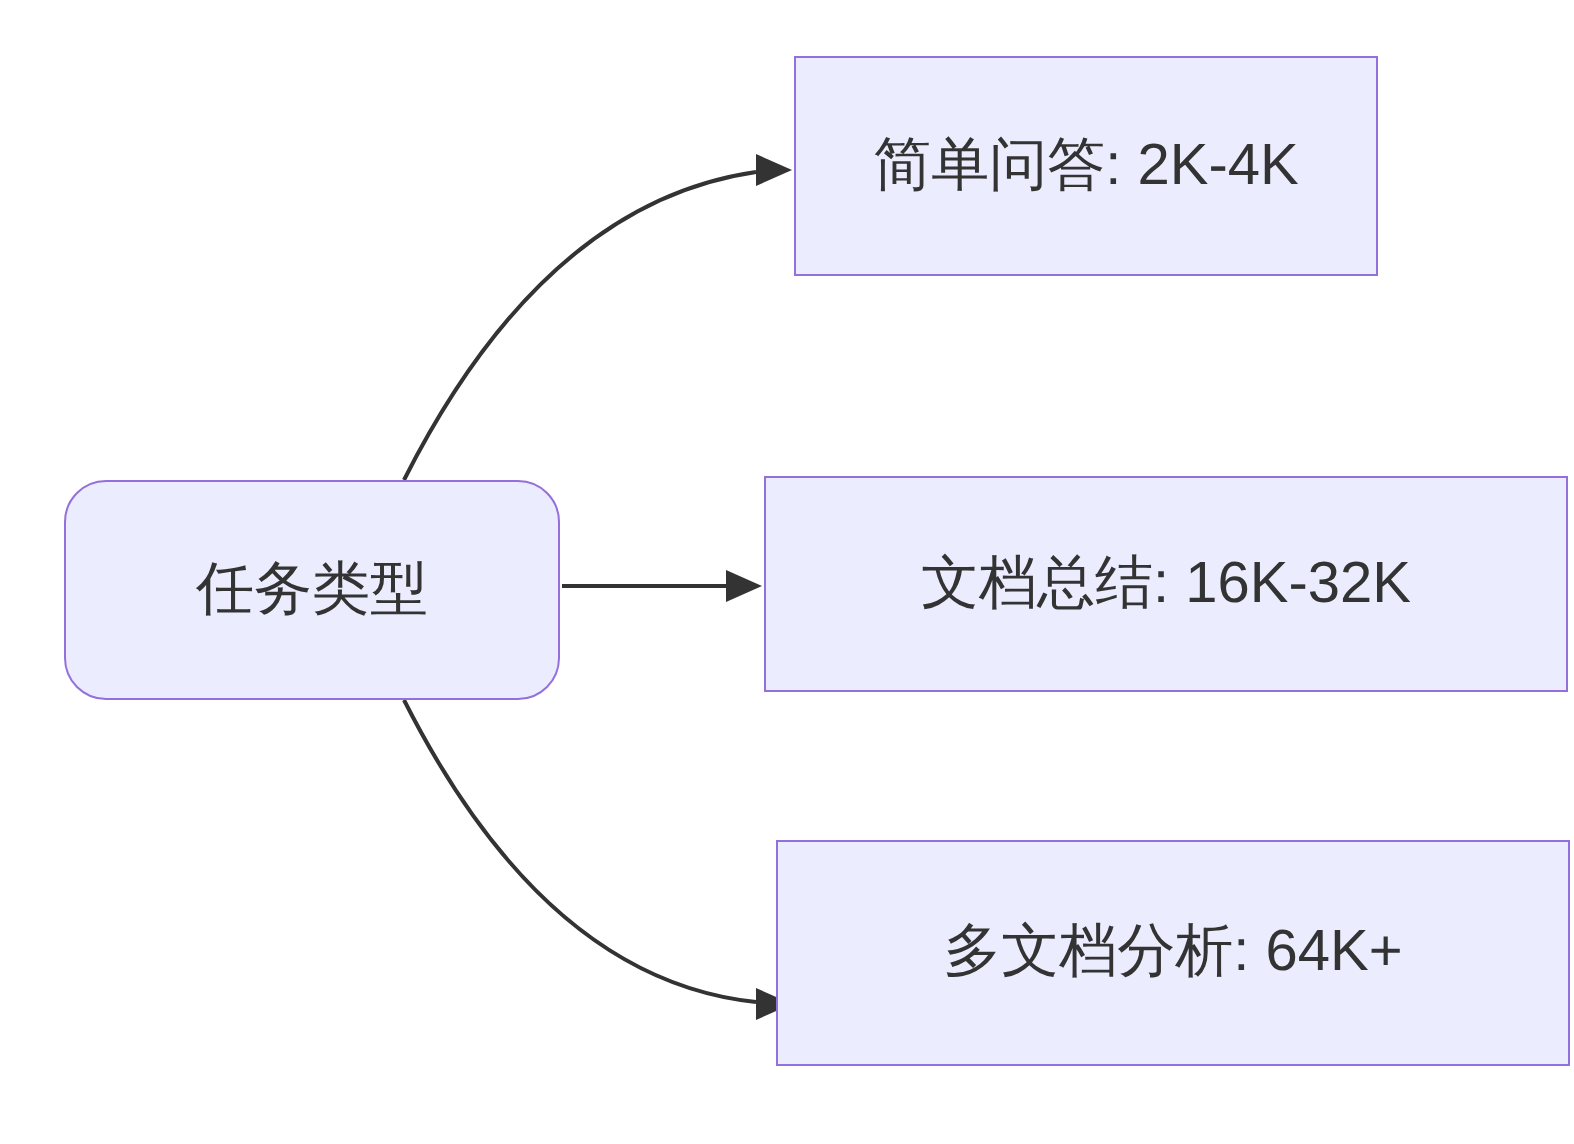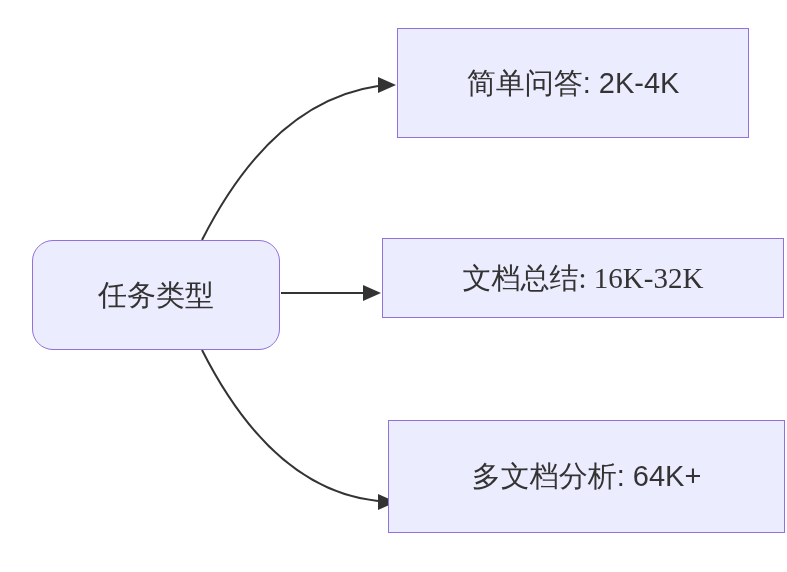--- a/index.html
+++ b/index.html
@@ -43,22 +43,22 @@
     justify-content: center;
     background: var(--node-fill, #ECECFF);
     border: 1.5px solid var(--node-border, #9370DB);
     color: var(--text, #333333);
     font-size: 29px;
     line-height: 1.2;
     text-align: center;
     white-space: nowrap;
   }
   .node-root { left: 32px;  top: 240px; width: 248px; height: 110px; border-radius: 21px; }
-  .node-c1   { left: 397px; top: 28px;  width: 352px; height: 110px; }
-  .node-c2   { left: 382px; top: 238px; width: 402px; height: 80px; font-family: Liberation Serif, serif; }
+  .node-c1   { left: 397px; top: 28px;  width: 292px; height: 110px; }
+  .node-c2   { left: 382px; top: 238px; width: 402px; height: 108px; }
   .node-c3   { left: 388px; top: 420px; width: 397px; height: 113px; }
 </style>
 </head>
 <body>
 
 <div class="canvas">
 
   <svg class="edges-layer" width="787" height="572" viewBox="0 0 787 572" aria-hidden="true">
 
     <path class="edge-path" d="M202,240 C245,155 302,97 378,86"></path>

